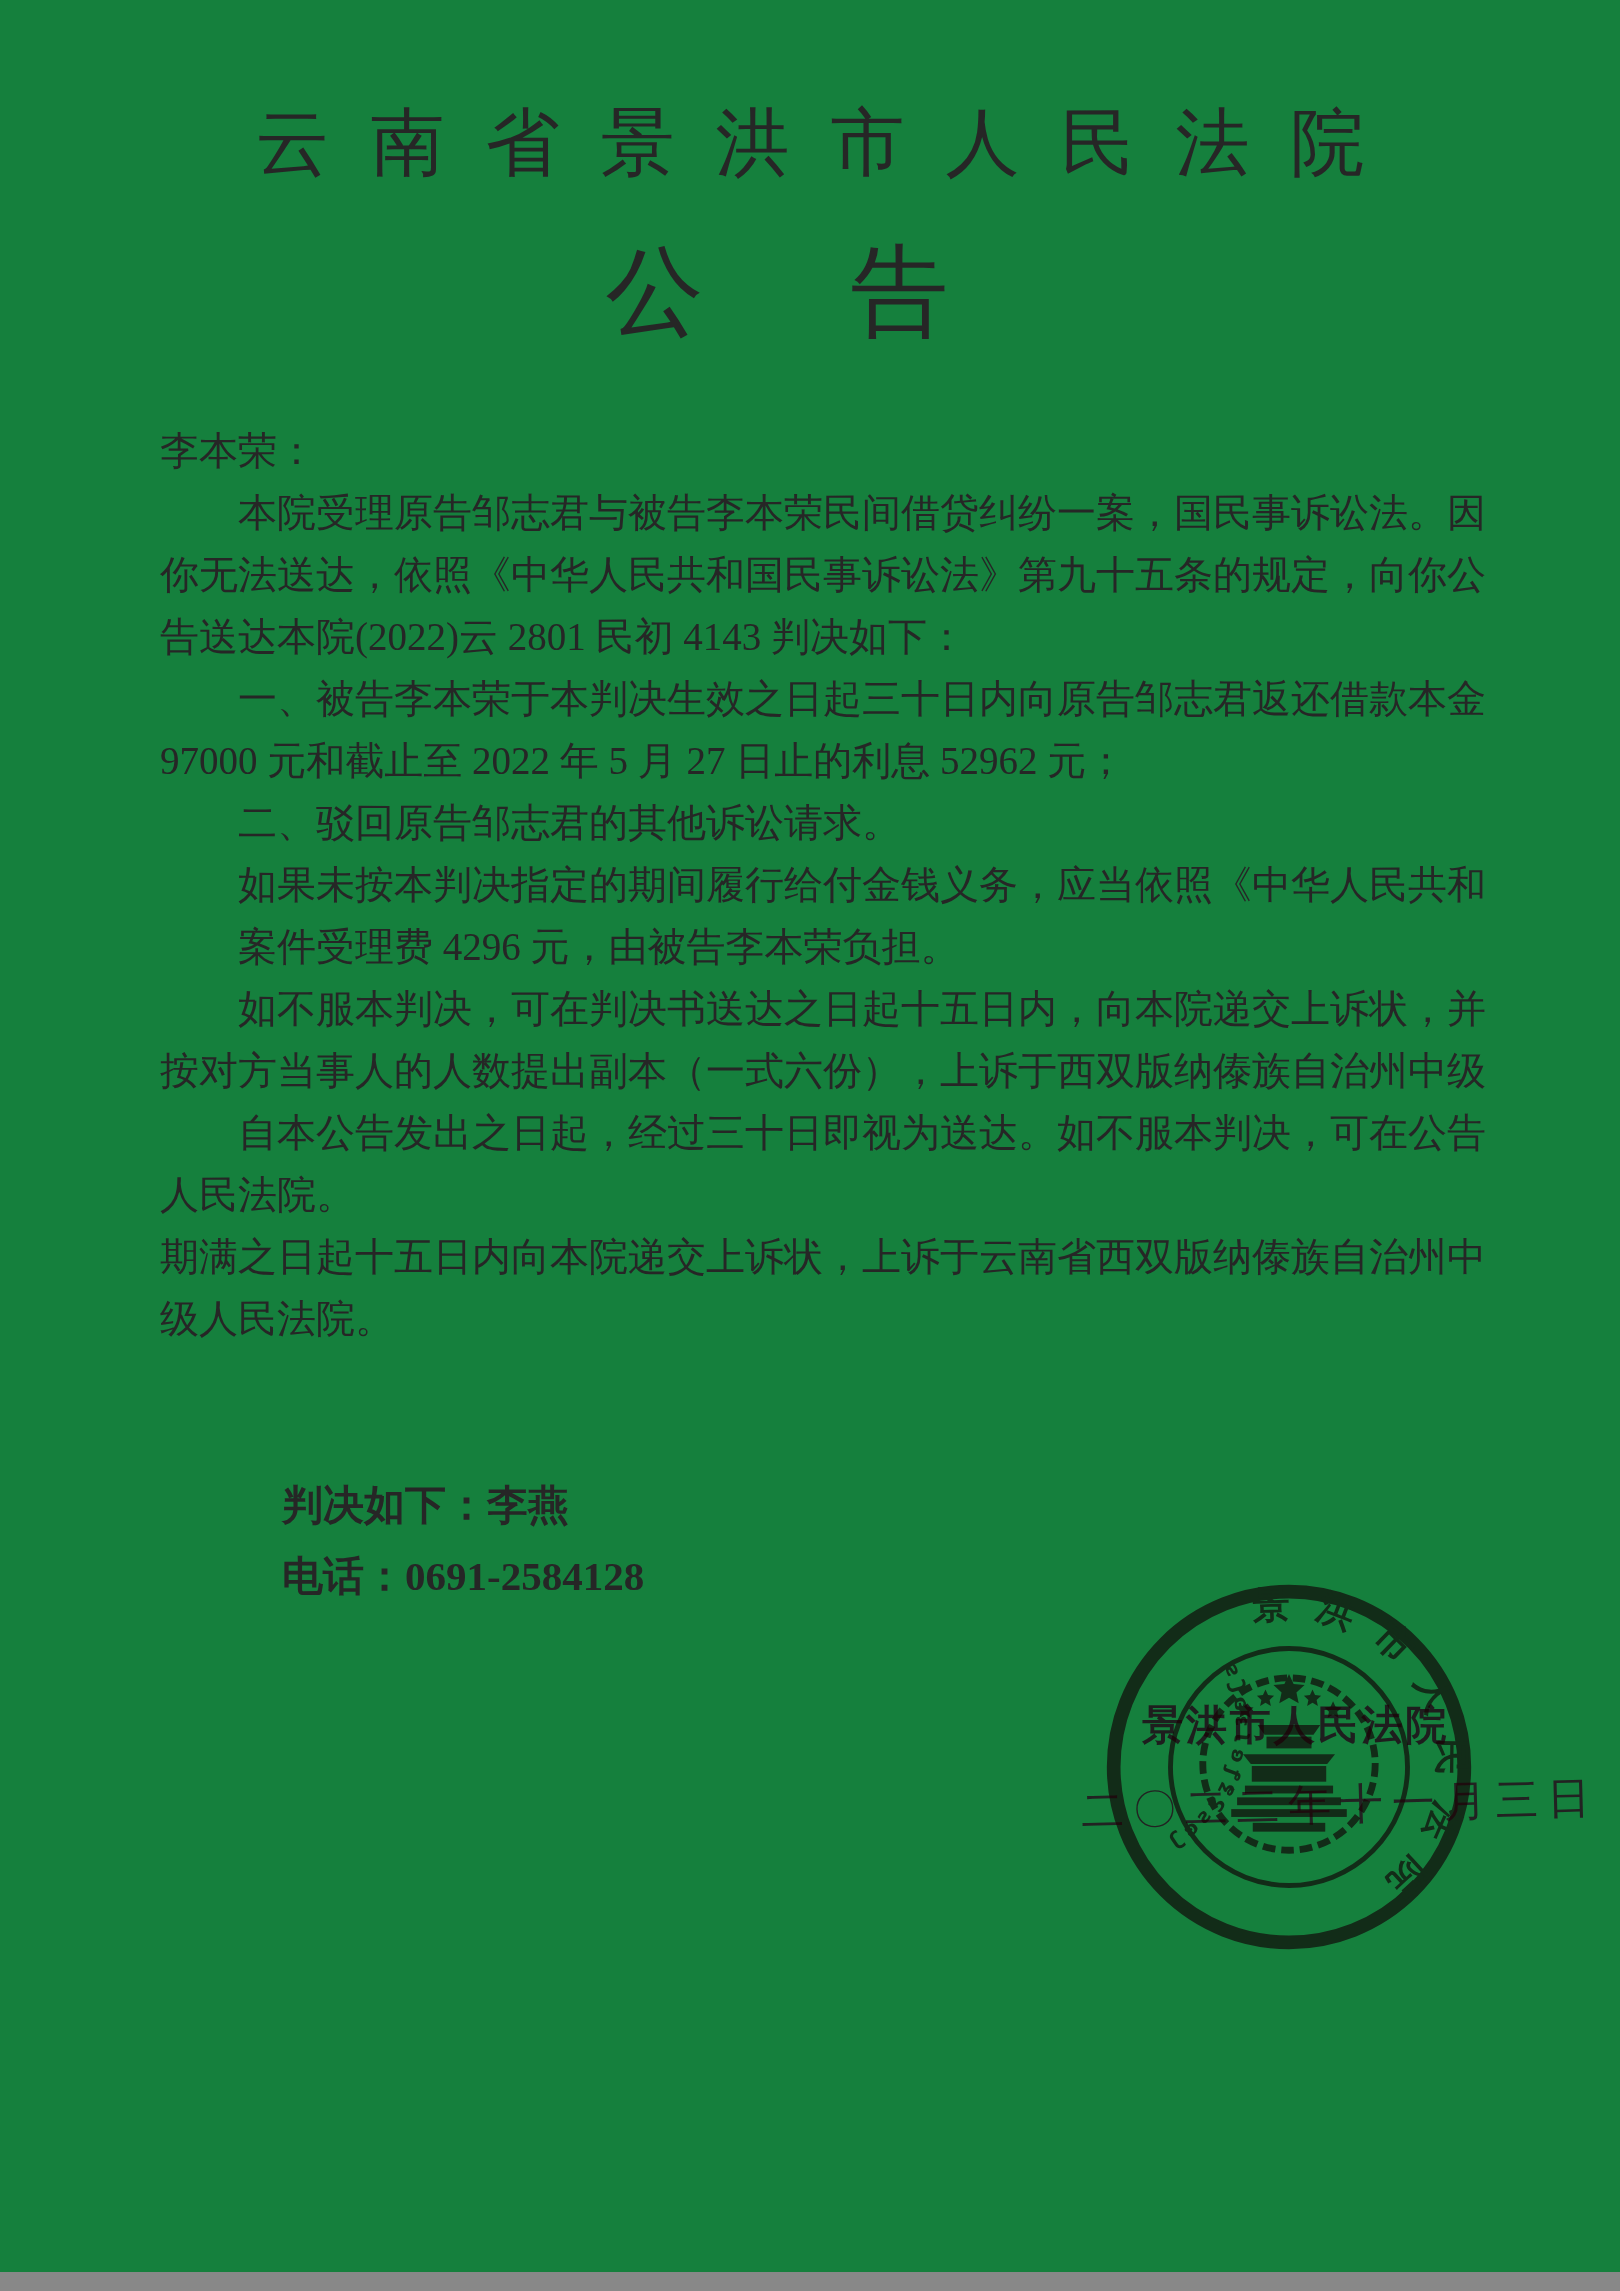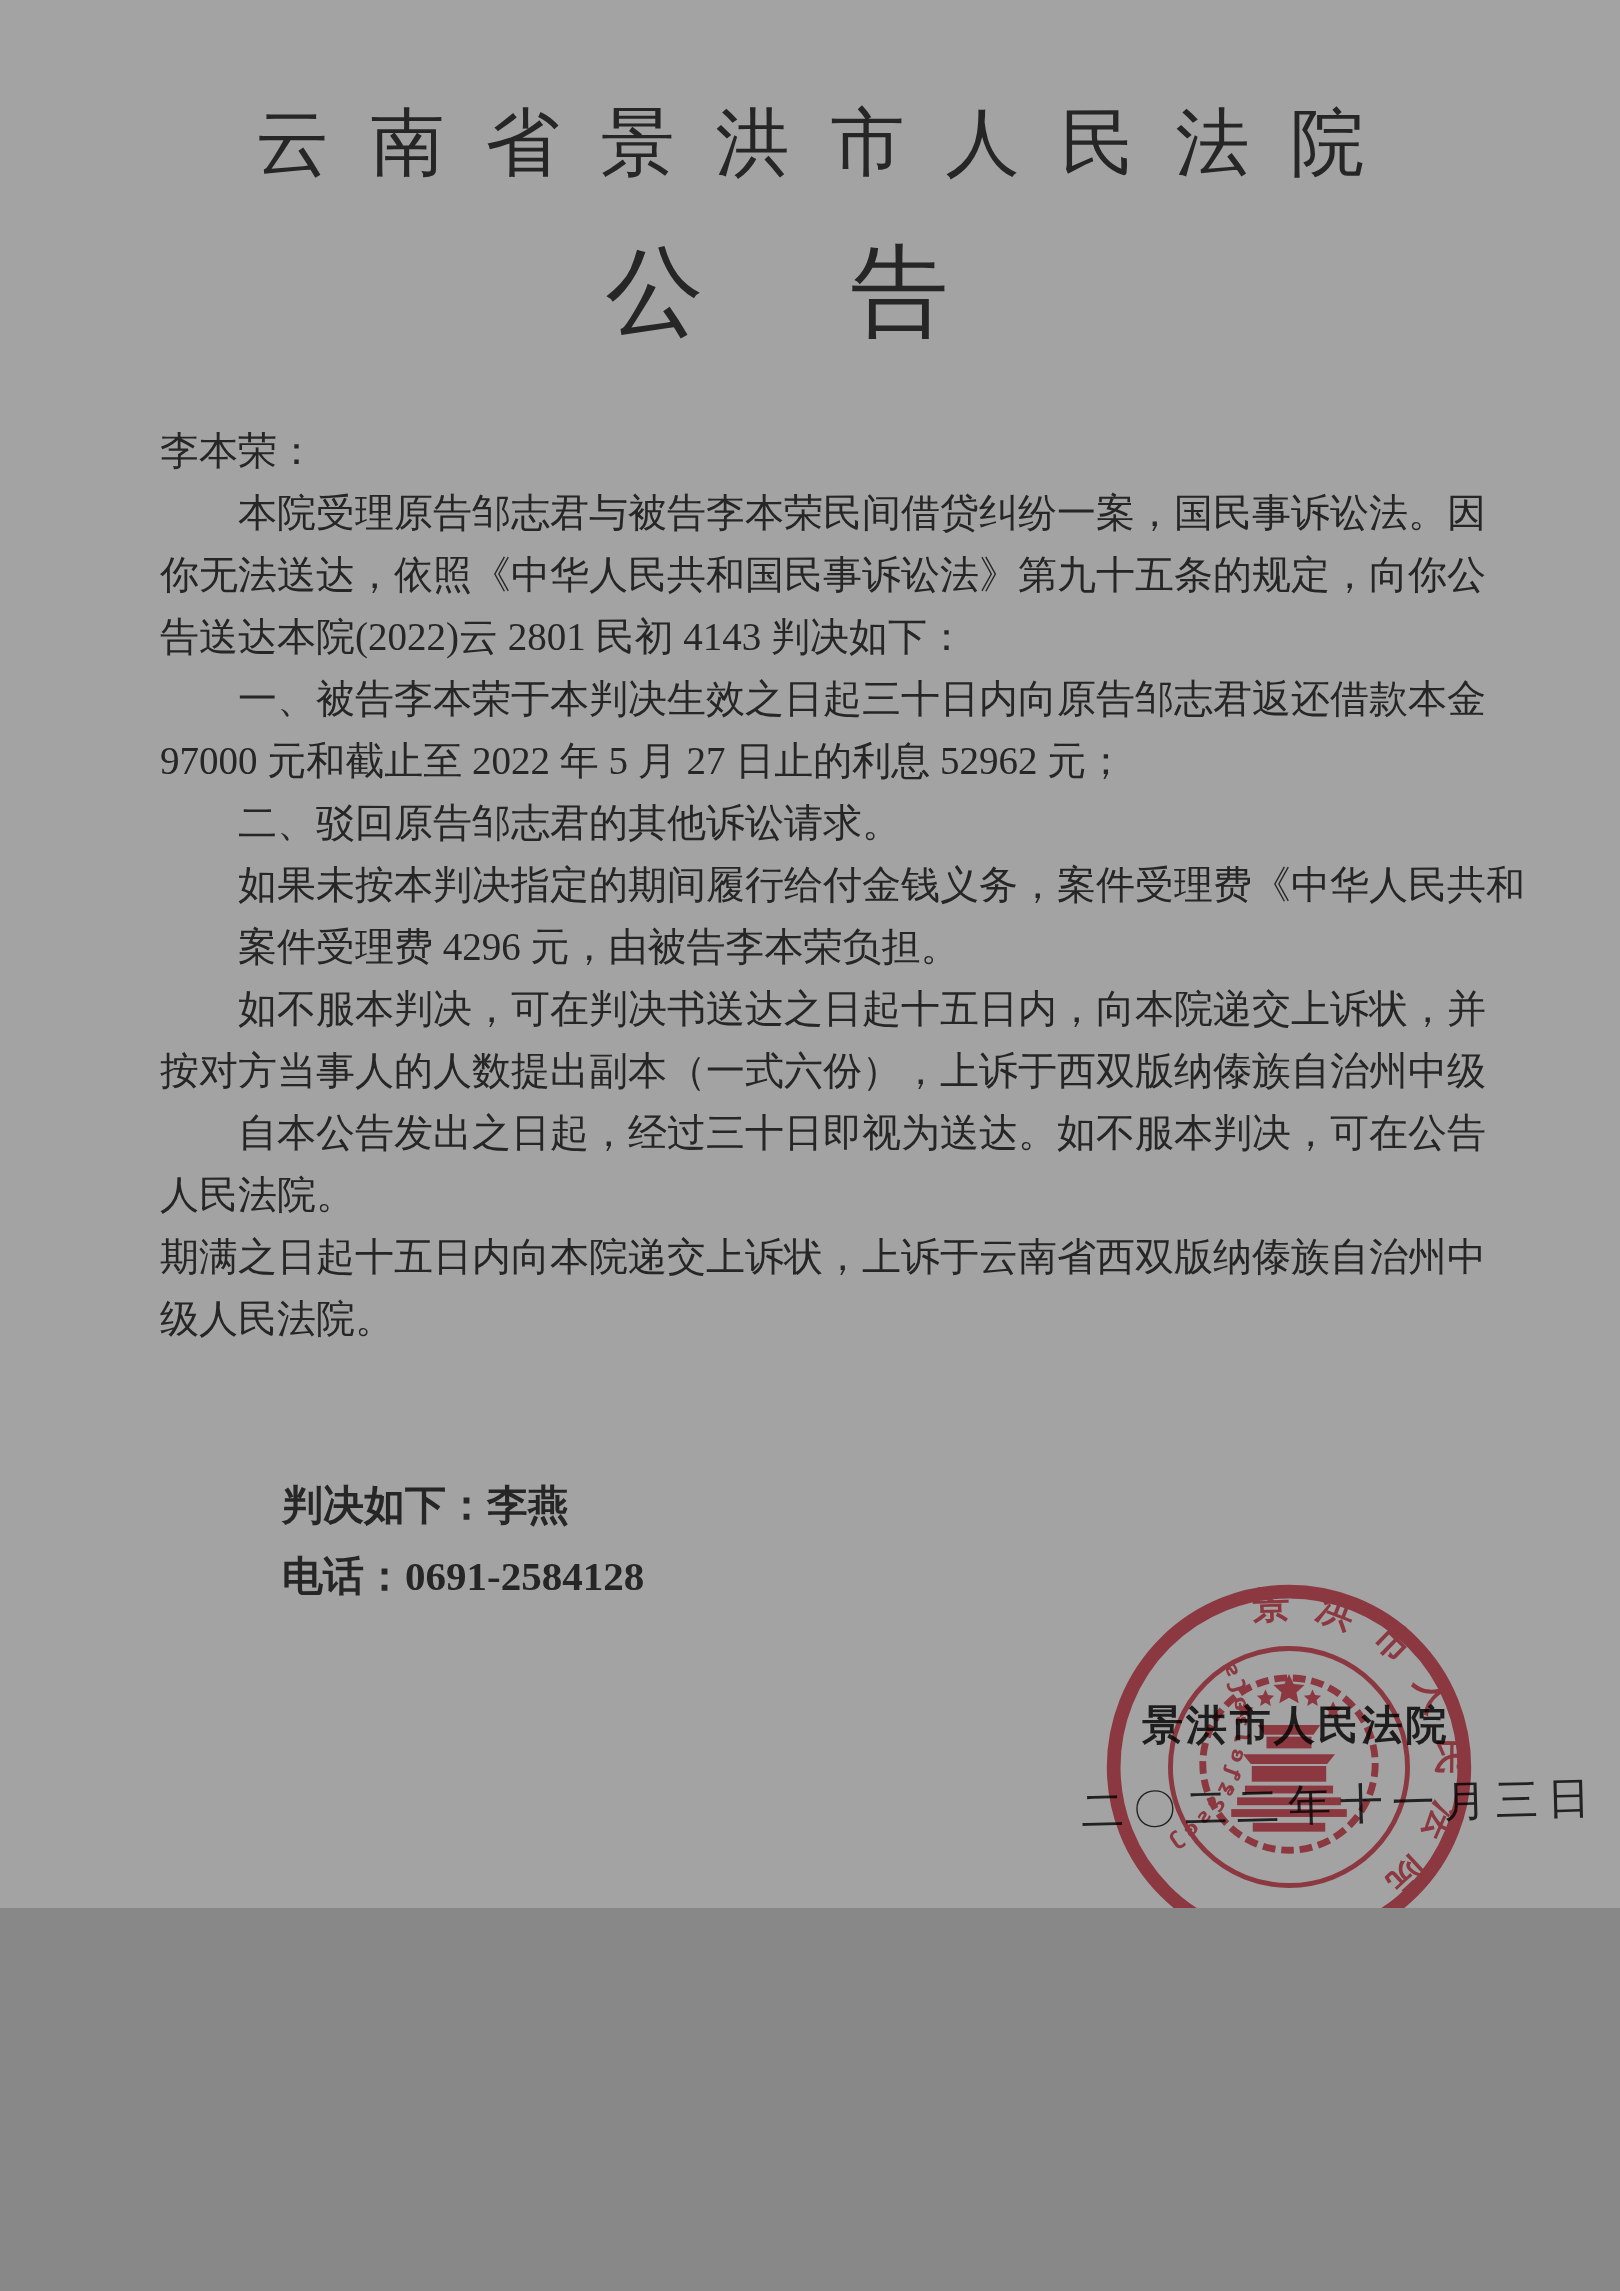--- a/index.html
+++ b/index.html
@@ -1,20 +1,20 @@
 <!DOCTYPE html>
 <html><head>
 <meta charset="utf-8">
 <style>
   html,body{margin:0;padding:0;background:#888;}
   .page{
     position:relative;
-    width:1620px;height:1908px;
+    width:1620px;height:2272px;
     margin:0 auto;
-    background:#a3a3a3;
+    background:#15803d;
     font-family:"Liberation Serif","DejaVu Serif",serif;
     color:#262626;
     overflow:hidden;
   }
   .court-title{
     position:absolute;
     top:94px;left:0;width:100%;
     padding-left:41px;box-sizing:border-box;
     text-align:center;
     font-size:74px;
@@ -96,21 +96,21 @@
   <div class="notice-title">公告</div>
 
   <div class="body-text" id="body-lines">
       <div class="line">李本荣：</div>
       <div class="line indent">本院受理原告邹志君与被告李本荣民间借贷纠纷一案，国民事诉讼法。因</div>
       <div class="line">你无法送达，依照《中华人民共和国民事诉讼法》第九十五条的规定，向你公</div>
       <div class="line">告送达本院(2022)云 2801 民初 4143 判决如下：</div>
       <div class="line indent">一、被告李本荣于本判决生效之日起三十日内向原告邹志君返还借款本金</div>
       <div class="line">97000 元和截止至 2022 年 5 月 27 日止的利息 52962 元；</div>
       <div class="line indent">二、驳回原告邹志君的其他诉讼请求。</div>
-      <div class="line indent">如果未按本判决指定的期间履行给付金钱义务，案件受理费《中华人民共和</div>
+      <div class="line indent">如果未按本判决指定的期间履行给付金钱义务，应当依照《中华人民共和</div>
       <div class="line indent">案件受理费 4296 元，由被告李本荣负担。</div>
       <div class="line indent">如不服本判决，可在判决书送达之日起十五日内，向本院递交上诉状，并</div>
       <div class="line">按对方当事人的人数提出副本（一式六份），上诉于西双版纳傣族自治州中级</div>
       <div class="line indent">自本公告发出之日起，经过三十日即视为送达。如不服本判决，可在公告</div>
       <div class="line">人民法院。</div>
       <div class="line">期满之日起十五日内向本院递交上诉状，上诉于云南省西双版纳傣族自治州中</div>
       <div class="line">级人民法院。</div>
     </div>
 
   <div class="contact">

